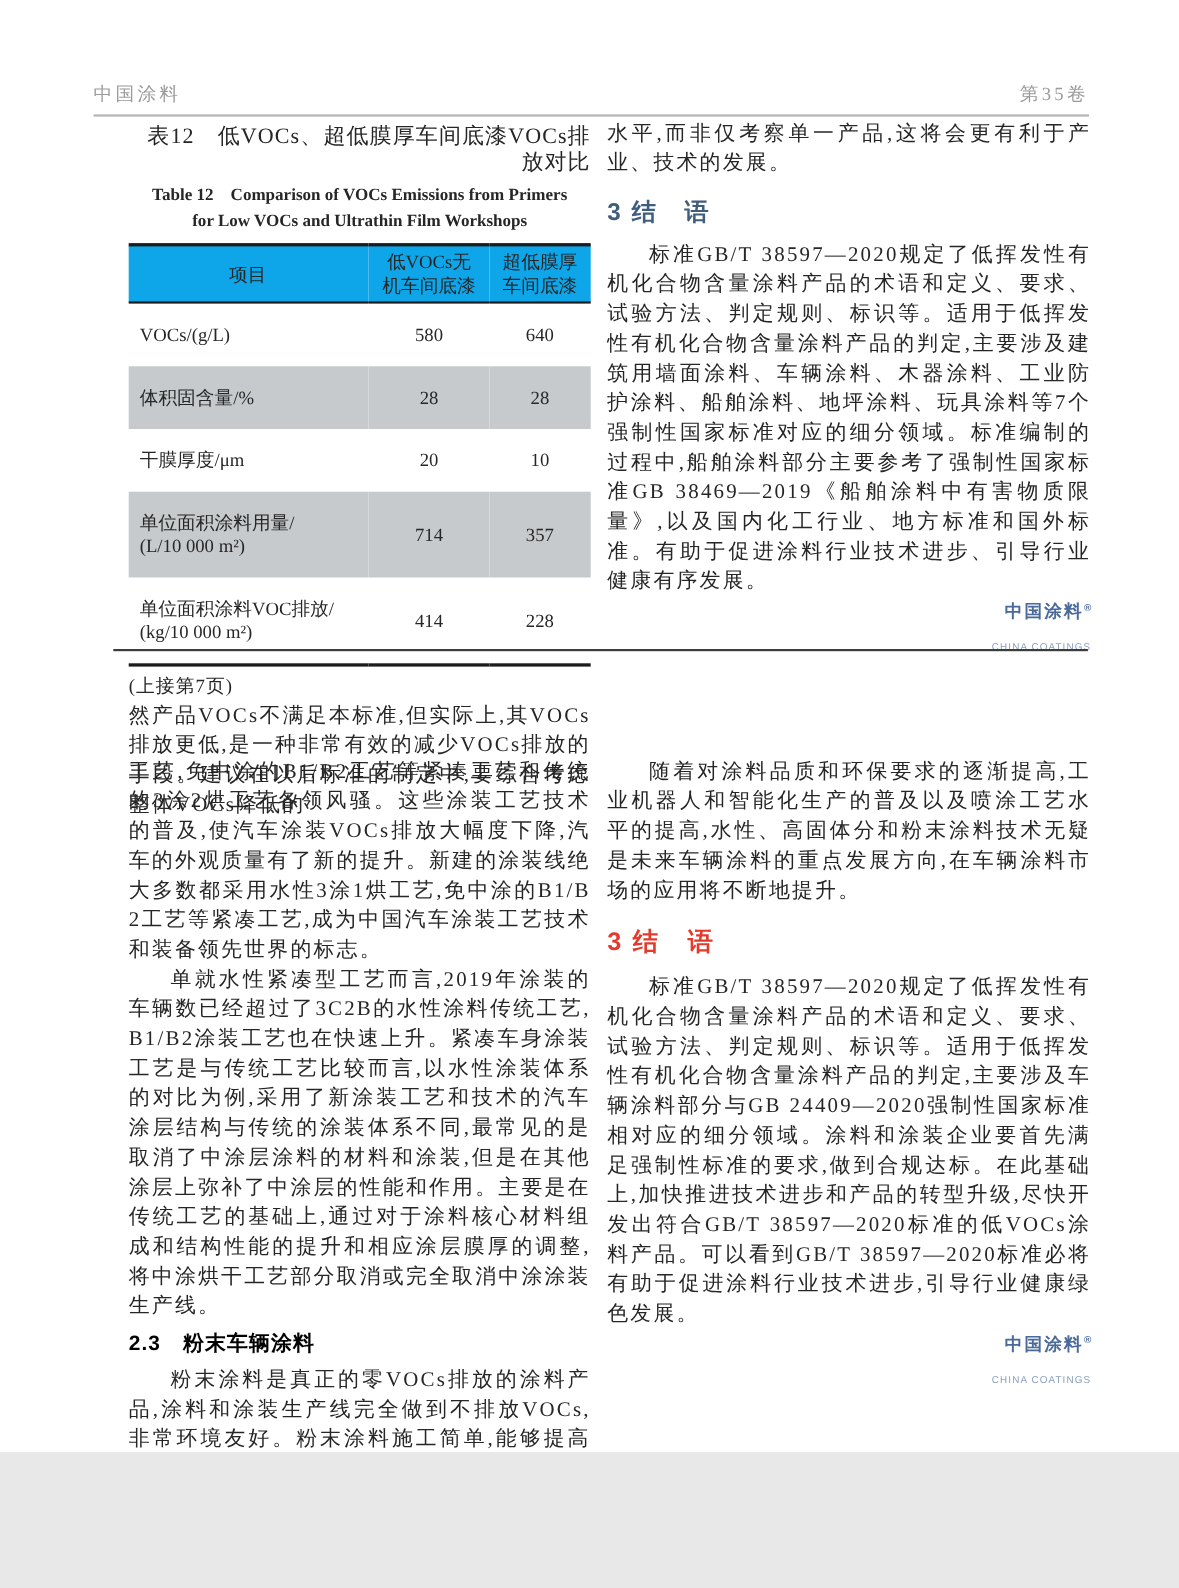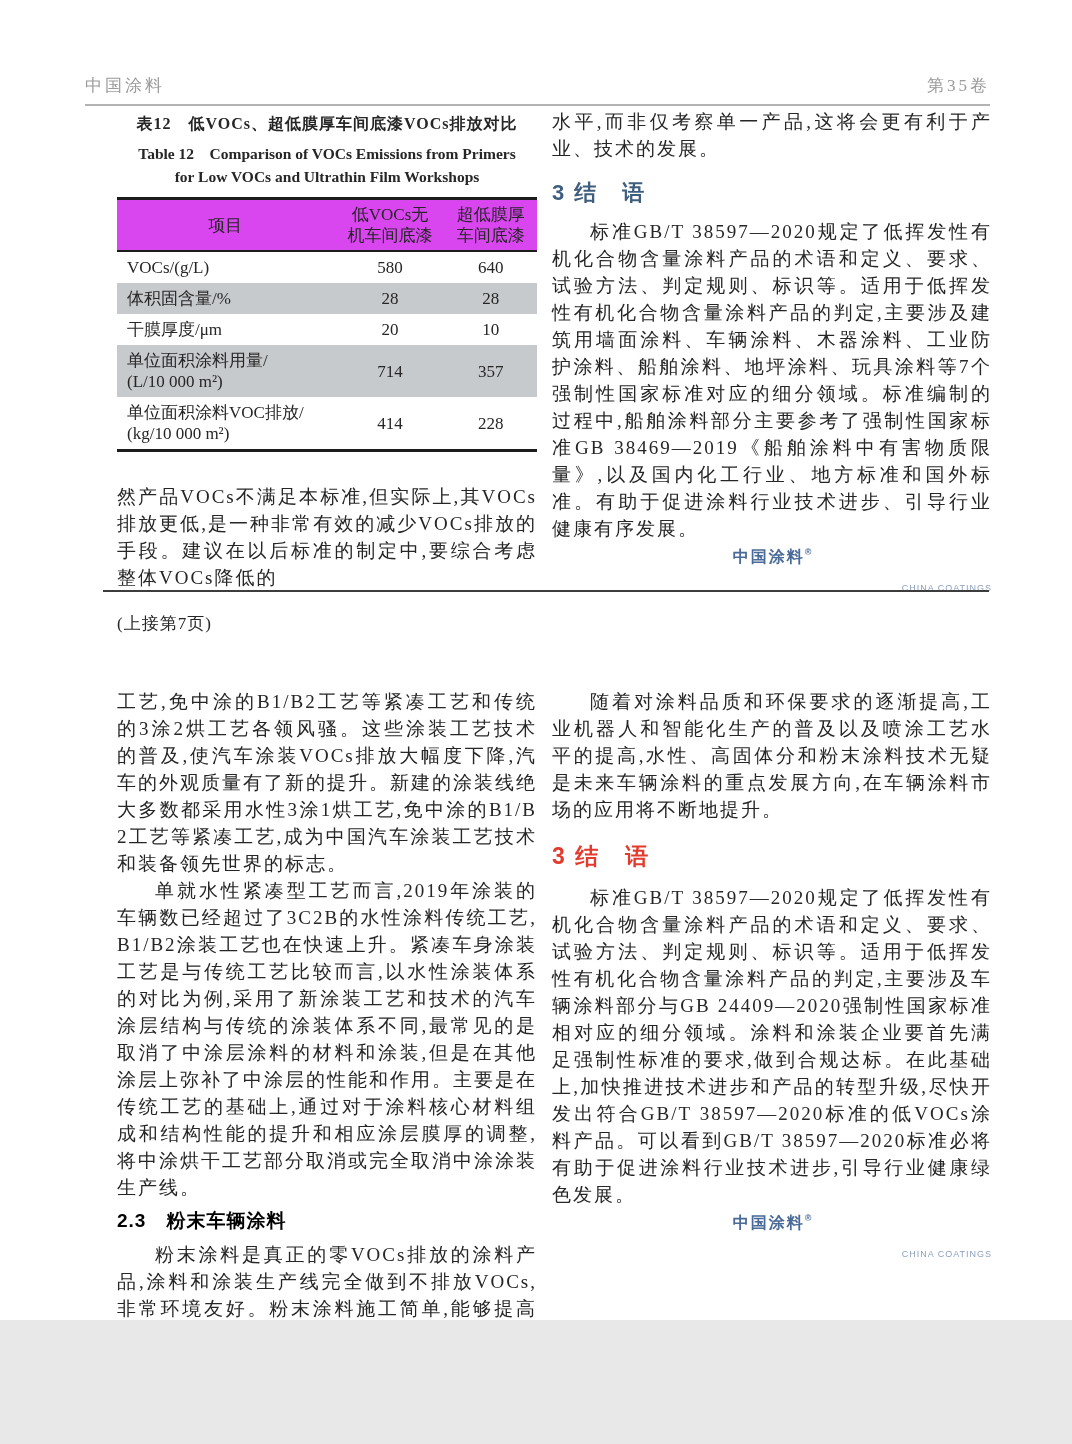--- a/index.html
+++ b/index.html
@@ -22,36 +22,36 @@
   .col-right-bot{position:absolute;left:552px;top:688px;width:440px;}
 
   .para{
     font-size:19px;line-height:27px;text-align:justify;
     letter-spacing:2px;word-break:break-all;margin:0;
   }
   .indent{text-indent:2em;}
 
   
   .cap-cn{
-    text-align:center;font-weight:bold;font-size:16px;letter-spacing:1px;
+    text-align:right;font-weight:normal;font-size:20px;letter-spacing:1px;
     margin:0 0 6px 0;line-height:24px;
   }
   .cap-en{
     text-align:center;font-weight:bold;font-size:15.5px;
     margin:0;line-height:23px;letter-spacing:0;
   }
   
   .datatable{
     width:100%;border-collapse:collapse;margin-top:9px;
     border-top:3px solid #1c1c1c;border-bottom:3px solid #1c1c1c;
     font-size:17px;
   }
-  .datatable thead tr{background:#d946ef;border-bottom:2px solid #1c1c1c;}
+  .datatable thead tr{background:#0ea5e9;border-bottom:2px solid #1c1c1c;}
   .datatable th{font-weight:normal;padding:4px 2px;line-height:21px;}
-  .datatable td{padding:5px 2px;line-height:21px;vertical-align:middle;}
+  .datatable td{padding:18px 2px;line-height:21px;vertical-align:middle;}
   .datatable .c-label{width:52%;text-align:left;padding-left:10px;}
   .datatable th.c-label{text-align:center;padding-left:0;}
   .datatable .val{width:26%;text-align:center;}
   .datatable .val2{width:22%;text-align:center;}
   .datatable tr.gray{background:#c7cacc;}
   .blk{display:block;}
 
   
   .h-blue{
     font-family:"Liberation Sans","DejaVu Sans",sans-serif;
@@ -66,21 +66,21 @@
   .h-red-big{
     font-family:"Liberation Sans","DejaVu Sans",sans-serif;
     color:#e23b2e;font-weight:bold;font-size:23px;
     margin:18px 0 12px 0;letter-spacing:2px;
   }
 
   
   .logo{ text-align:right;margin-top:6px;line-height:1.1; }
   .logo-cn{
     font-family:"Liberation Sans","DejaVu Sans",sans-serif;
-    color:#4a6a99;font-weight:bold;font-size:16px;letter-spacing:2px;text-align:center;
+    color:#4a6a99;font-weight:bold;font-size:16px;letter-spacing:2px;
   }
   .logo-mark{font-size:9px;vertical-align:top;letter-spacing:0;}
   .logo-en{
     font-family:"Liberation Sans","DejaVu Sans",sans-serif;
     color:#8ba0c0;font-size:9px;letter-spacing:1px;margin-top:18px;
   }
 
   
   .divider{position:absolute;left:103px;top:590px;width:886px;border-top:2px solid #3c3c3c;}
   .cont-note{position:absolute;left:117px;top:612px;font-size:17px;letter-spacing:1px;}

